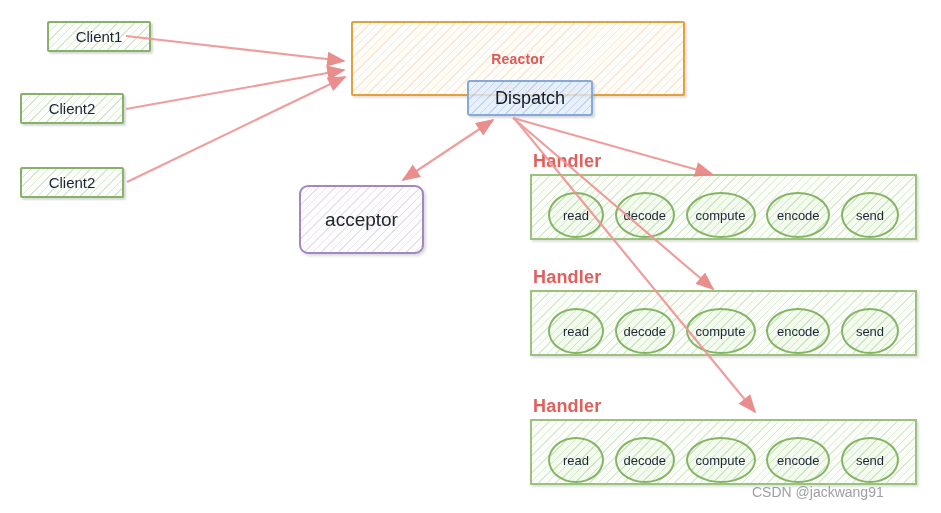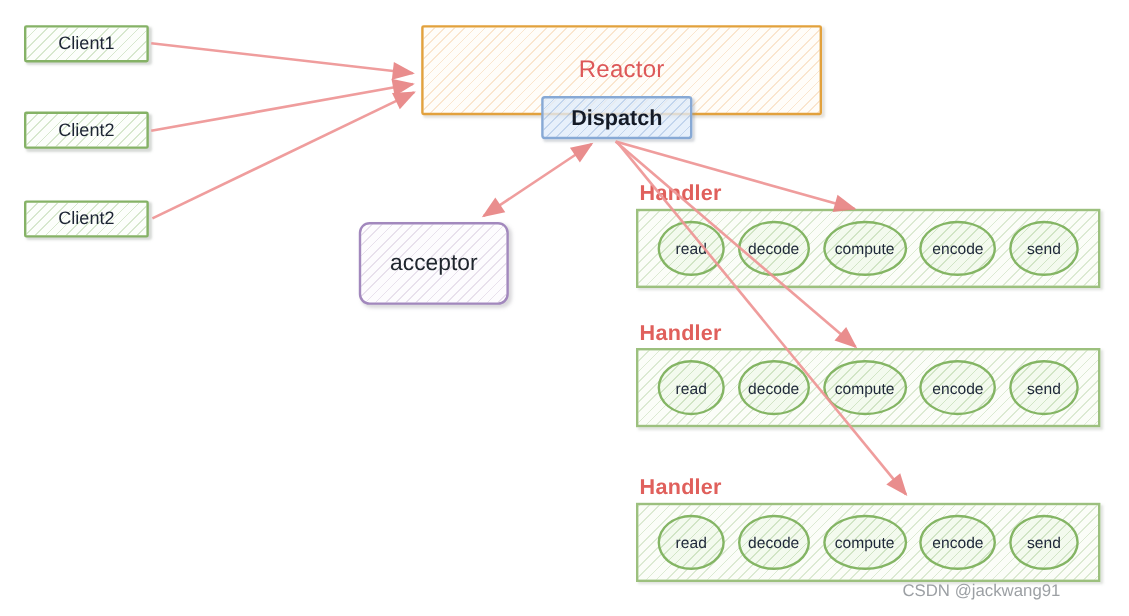--- a/index.html
+++ b/index.html
@@ -20,30 +20,30 @@
   }
 
   
   .reactor{
     left:351px;top:21px;width:334px;height:75px;
     background-color:#fffdf9;
     background-image:repeating-linear-gradient(135deg, rgba(235,160,80,0.25) 0px, rgba(235,160,80,0.25) 1px, transparent 1px, transparent 6px);
     border:2px solid #e2a13c;border-radius:2px;
     box-shadow:2px 2px 2px rgba(170,160,140,0.30);
   }
-  .reactor-title{font-size:20px;font-weight:normal;color:#dd5858;letter-spacing:.2px;text-align:center;}
+  .reactor-title{font-size:14px;font-weight:bold;color:#dd5858;letter-spacing:.2px;text-align:center;}
 
   
   .dispatch{
-    left:451px;top:80px;width:126px;height:36px;
+    left:467px;top:80px;width:126px;height:36px;
     background-color:rgba(224,236,250,0.78);
     background-image:repeating-linear-gradient(135deg, rgba(110,150,205,0.30) 0px, rgba(110,150,205,0.30) 1px, transparent 1px, transparent 6px);
     border:2px solid #87a9d5;border-radius:3px;
     box-shadow:2px 2px 2px rgba(140,150,160,0.35);
-    font-size:18px;color:#141a26;z-index:2;font-weight:bold;
+    font-size:18px;color:#141a26;z-index:2;
   }
 
   
   .acceptor{
     left:299px;top:185px;width:125px;height:69px;
     background-color:#fdfcfe;
     background-image:repeating-linear-gradient(135deg, rgba(150,115,166,0.20) 0px, rgba(150,115,166,0.20) 1px, transparent 1px, transparent 6px);
     border:2px solid #a288bd;border-radius:9px;
     box-shadow:2px 2px 3px rgba(150,145,155,0.35);
     font-size:19px;color:#20262e;
@@ -53,21 +53,21 @@
   .handler{position:absolute;left:530px;width:387px;}
   .handler-title{
     height:20px;margin:0 0 3px 3px;font-size:18px;font-weight:bold;color:#e0605c;letter-spacing:.2px;
   }
   .handler-box{
     position:relative;width:387px;height:66px;box-sizing:border-box;
     background-color:#fbfdf8;
     background-image:repeating-linear-gradient(135deg, rgba(130,179,102,0.26) 0px, rgba(130,179,102,0.26) 1px, transparent 1px, transparent 6px);
     border:2px solid #9cc07e;
     box-shadow:2px 2px 2px rgba(150,160,145,0.30);
-    display:flex;align-items:center;justify-content:space-between;
+    display:flex;align-items:flex-end;justify-content:space-between;
     padding:0 16px;
   }
   .step-oval{
     height:46px;border:2px solid #84b564;border-radius:50%;
     background-color:#f3faee;
     background-image:repeating-linear-gradient(135deg, rgba(130,179,102,0.30) 0px, rgba(130,179,102,0.30) 1px, transparent 1px, transparent 6px);
     display:flex;align-items:center;justify-content:center;box-sizing:border-box;
     font-size:13px;color:#1d2738;
   }
 
@@ -76,21 +76,21 @@
   .watermark{
     position:absolute;left:752px;top:484px;width:185px;
     font-size:14px;color:rgba(128,133,138,0.78);z-index:11;white-space:nowrap;
   }
 </style>
 </head>
 <body>
 
 <div class="canvas">
 
-  <div class="node client" style="top:21px;">
+  <div class="node client" style="top:21px;margin-left:27px;">
     <span>Client1</span>
   </div>
   <div class="node client" style="top:93px;">
     <span>Client2</span>
   </div>
   <div class="node client" style="top:167px;">
     <span>Client2</span>
   </div>
 
   <div class="node reactor">

